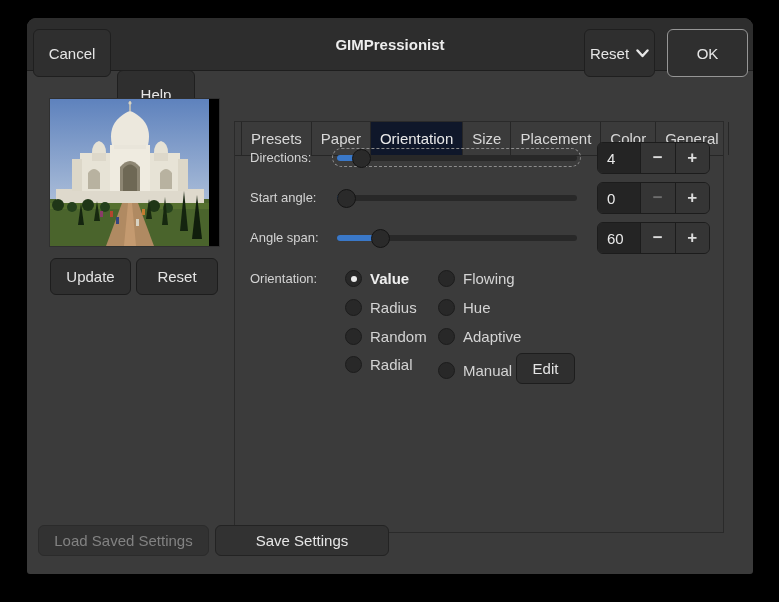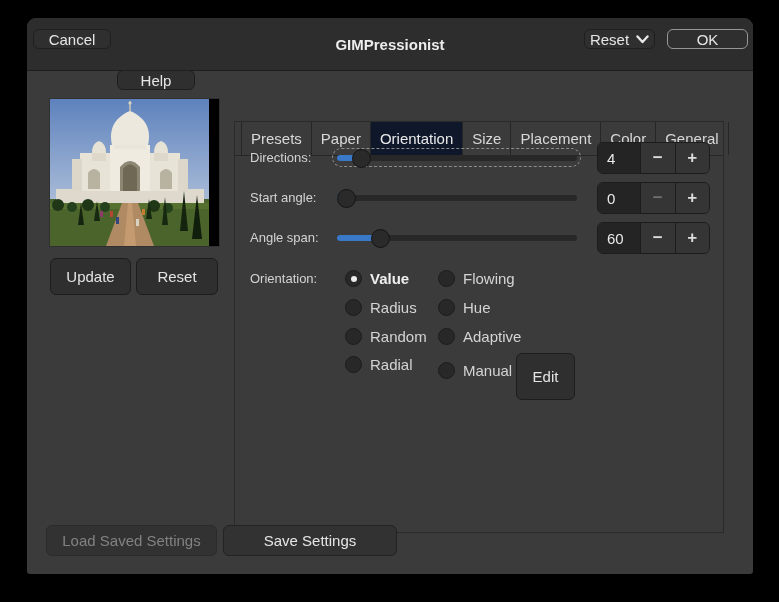--- a/index.html
+++ b/index.html
@@ -3,21 +3,21 @@
 <meta charset="utf-8">
 <style>
   html,body{margin:0;padding:0;background:#000;}
   .stage{position:relative;width:779px;height:602px;background:#000;overflow:hidden;
          font-family:"Liberation Sans", sans-serif;-webkit-font-smoothing:antialiased;}
   .window{position:absolute;left:27px;top:18px;width:726px;height:556px;background:#3b3b3b;
           border-radius:9px 9px 3px 3px;overflow:hidden;}
   
   .titlebar{position:absolute;left:0;top:0;width:100%;height:53px;background:#2d2d2d;
             border-bottom:1px solid #1e1e1e;box-sizing:border-box;}
-  .hbtn{position:absolute;top:11px;height:20px;background:#2f2f2f;border:1px solid #1f1f1f;
+  .hbtn{position:absolute;top:11px;height:48px;background:#2f2f2f;border:1px solid #1f1f1f;
         border-radius:6px;color:#e6e6e6;font-size:15px;display:flex;align-items:center;
         justify-content:center;box-sizing:border-box;cursor:default;}
   .btn-cancel{left:6px;width:78px;}
   .btn-help{left:90px;width:78px;margin-top:41px;}
   .btn-reset-menu{left:557px;width:71px;gap:7px;}
   .btn-ok{left:640px;width:81px;border-color:#969696;}
   .wtitle{position:absolute;left:0;right:0;top:0;height:53px;display:flex;align-items:center;
           justify-content:center;color:#ededed;font-size:15px;font-weight:bold;pointer-events:none;}
   .chev{width:13px;height:9px;}
   
@@ -59,27 +59,27 @@
             box-sizing:border-box;}
   .spin-btn.disabled{color:#6e6e6e;}
   
   .opt{position:absolute;display:flex;align-items:center;gap:8px;}
   .radio{width:17px;height:17px;border-radius:50%;background:#282828;border:1px solid #1c1c1c;
          box-sizing:border-box;position:relative;flex:none;}
   .radio.selected::after{content:"";position:absolute;left:4.5px;top:4.5px;width:6px;height:6px;
          border-radius:50%;background:#ececec;}
   .opt-label{font-size:15px;color:#d4d4d4;}
   .opt-label.bold{font-weight:bold;color:#efefef;}
-  .btn-edit{position:absolute;left:489px;top:335px;width:59px;height:47px;background:#2f2f2f;
+  .btn-edit{position:absolute;left:489px;top:335px;width:59px;height:31px;background:#2f2f2f;
             border:1px solid #1d1d1d;border-radius:6px;color:#e4e4e4;font-size:15px;
             display:flex;align-items:center;justify-content:center;box-sizing:border-box;}
   
   .fbtn{position:absolute;top:507px;height:31px;background:#323232;border:1px solid #232323;
         border-radius:6px;color:#e6e6e6;font-size:15px;display:flex;align-items:center;
-        justify-content:center;box-sizing:border-box;margin-left:8px;}
+        justify-content:center;box-sizing:border-box;}
   .btn-load{left:11px;width:171px;}
   .btn-load.disabled{color:#828282;border-color:#2b2b2b;}
   .btn-save{left:188px;width:174px;}
 </style>
 </head>
 <body>
 
 <div class="stage">
   <div class="window">
 

